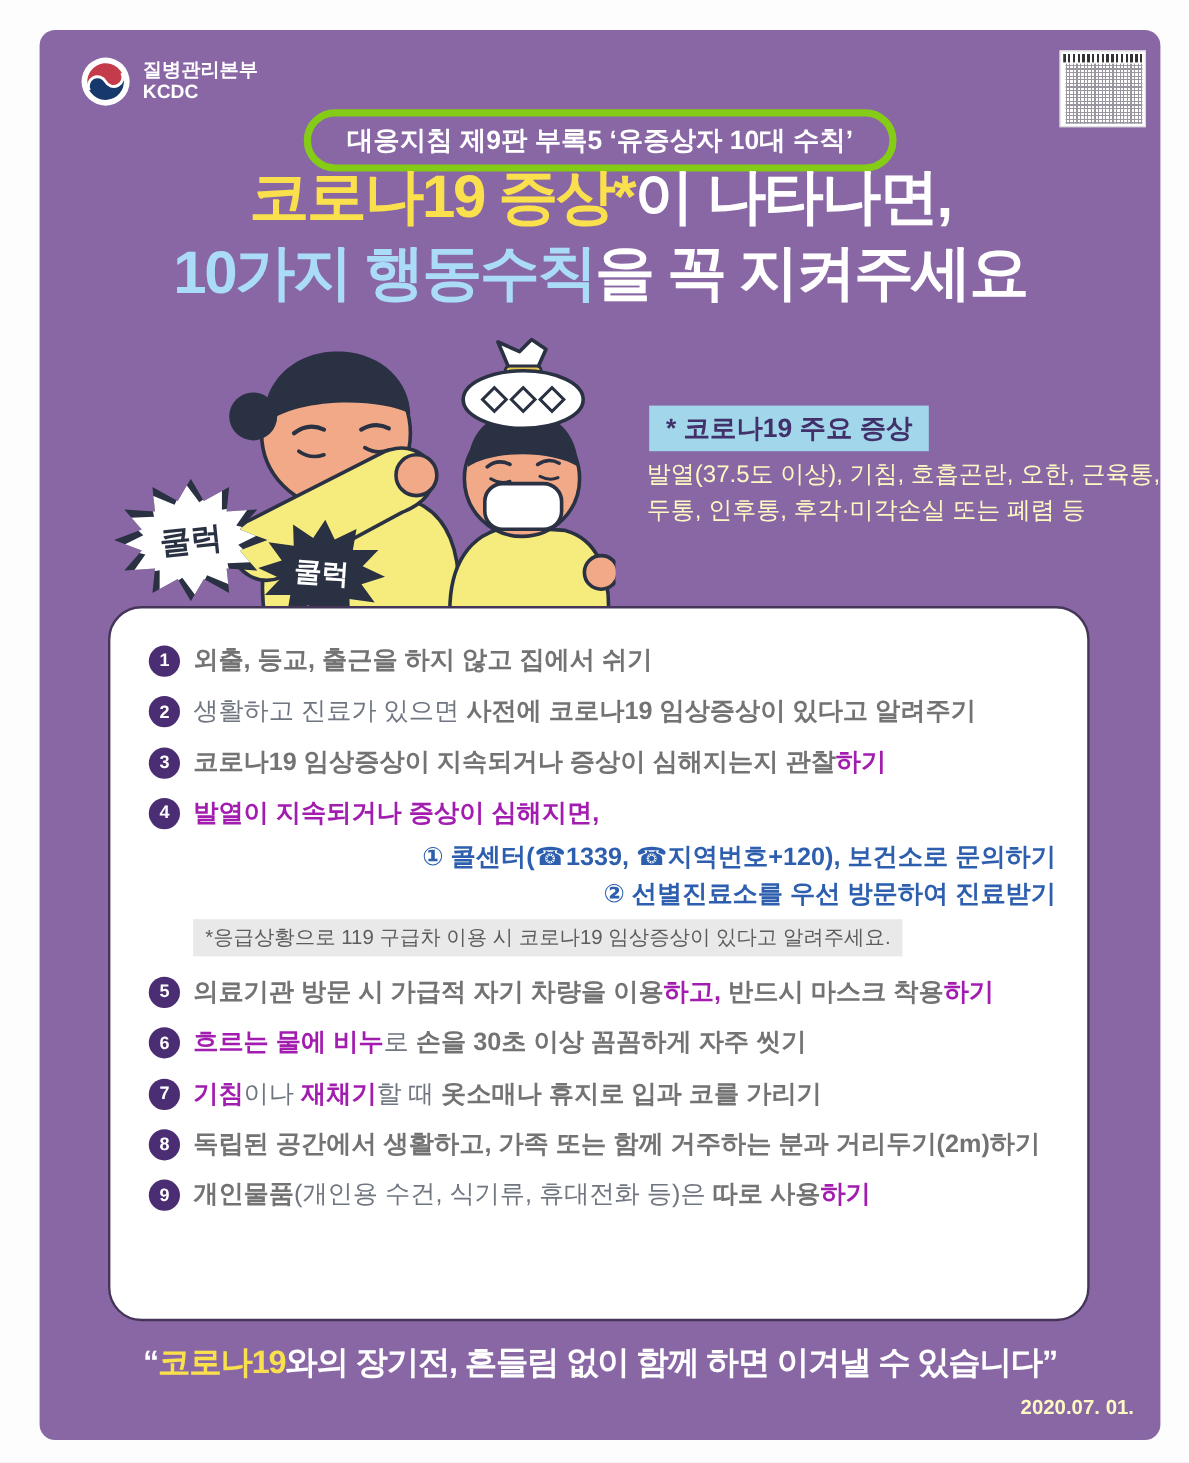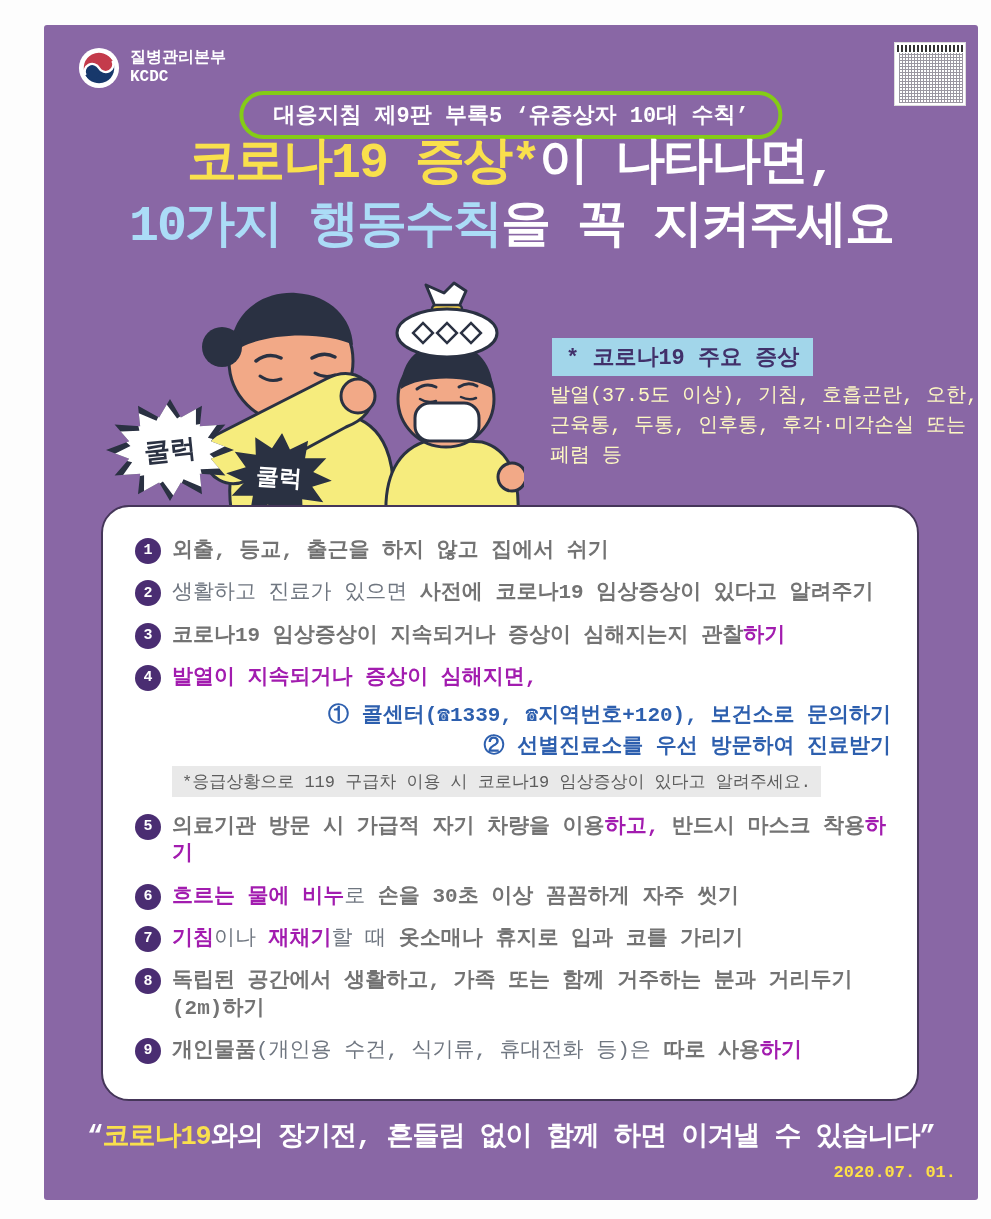--- a/index.html
+++ b/index.html
@@ -1,34 +1,34 @@
 <!DOCTYPE html>
 <html><head>
 <meta charset="utf-8">
 <style>
   * { margin:0; padding:0; box-sizing:border-box; }
   body { font-family:"Liberation Sans","DejaVu Sans",sans-serif; background:#fff; }
   .page { position:relative; width:991px; height:1219px; background:#fdfdfd; overflow:hidden; }
-  .poster { position:absolute; left:44px; top:25px; width:934px; height:1175px;
-            background:#8967a5; border-radius:3px; overflow:hidden;font-family:Liberation Mono, monospace; }
+  .poster { position:absolute; left:33px; top:25px; width:934px; height:1175px;
+            background:#8967a5; border-radius:13px; overflow:hidden; }
 
   
   .org { position:absolute; left:34px; top:22px; display:flex; align-items:center; gap:10px; }
   .org-text { color:#fff; font-weight:bold; font-size:16px; line-height:1.2; }
   .qr-stamp { position:absolute; right:12px; top:17px; width:72px; height:64px; background:#fff;
               border:1px solid #ddd;
               background-image:
                 repeating-linear-gradient(0deg,#9a96a0 0 1px,transparent 1px 3px),
                 repeating-linear-gradient(90deg,#9a96a0 0 1px,transparent 1px 3px);
               background-position:4px 10px; background-size:64px 50px; background-repeat:no-repeat; }
   .qr-stamp::before { content:""; position:absolute; left:2px; top:2px; width:68px; height:7px;
               background:repeating-linear-gradient(90deg,#333 0 2px,transparent 2px 4px); }
 
   .pill { position:absolute; left:50%; top:66px; transform:translateX(-50%);
-          border:4px solid #84cc16; border-radius:26px; padding:5px 30px;
+          border:6px solid #84cc16; border-radius:26px; padding:5px 30px;
           color:#fff; font-size:22px; font-weight:bold; white-space:nowrap; }
 
   .title { position:absolute; left:0; top:108px; width:100%; text-align:center;
            font-size:50px; font-weight:800; letter-spacing:-2px; line-height:1.25; color:#fff; }
   .t-yellow { color:#f9e04c; }
   .t-blue { color:#abdcf7; }
 
   
   .illo { position:absolute; left:40px; top:256px; width:440px; height:235px; }
   .bubble { position:absolute; display:flex; align-items:center; justify-content:center;
@@ -59,21 +59,21 @@
   .seg-dark { color:#a21caf; font-weight:800; }
   .seg-gray { color:#6f7680; font-weight:500; }
   .sub { margin:-6px 0 9px 37px; font-size:21px; font-weight:800; color:#2d5fae;text-align:right; }
   .note { display:inline-block; margin:-2px 0 16px 37px; background:#e9e9e9; color:#5c5c5c;
           font-size:17px; padding:4px 10px;text-align:right; }
 
   
   .quote { position:absolute; left:0; top:1092px; width:100%; text-align:center;
            font-size:27px; font-weight:800; letter-spacing:-1px; color:#fff; }
   .q-yellow { color:#f9e04c; }
-  .date { position:absolute; right:22px; top:1138px; color:#fde047; font-size:17px; font-weight:bold; }
+  .date { position:absolute; right:22px; top:1138px; color:#fef9c3; font-size:17px; font-weight:bold; }
 </style>
 </head>
 <body>
 
 <div class="page">
   <div class="poster">
 
     <div class="org">
       <svg width="42" height="42" viewBox="-22 -22 44 44">
         <circle cx="0" cy="0" r="21" fill="#fff"></circle>

